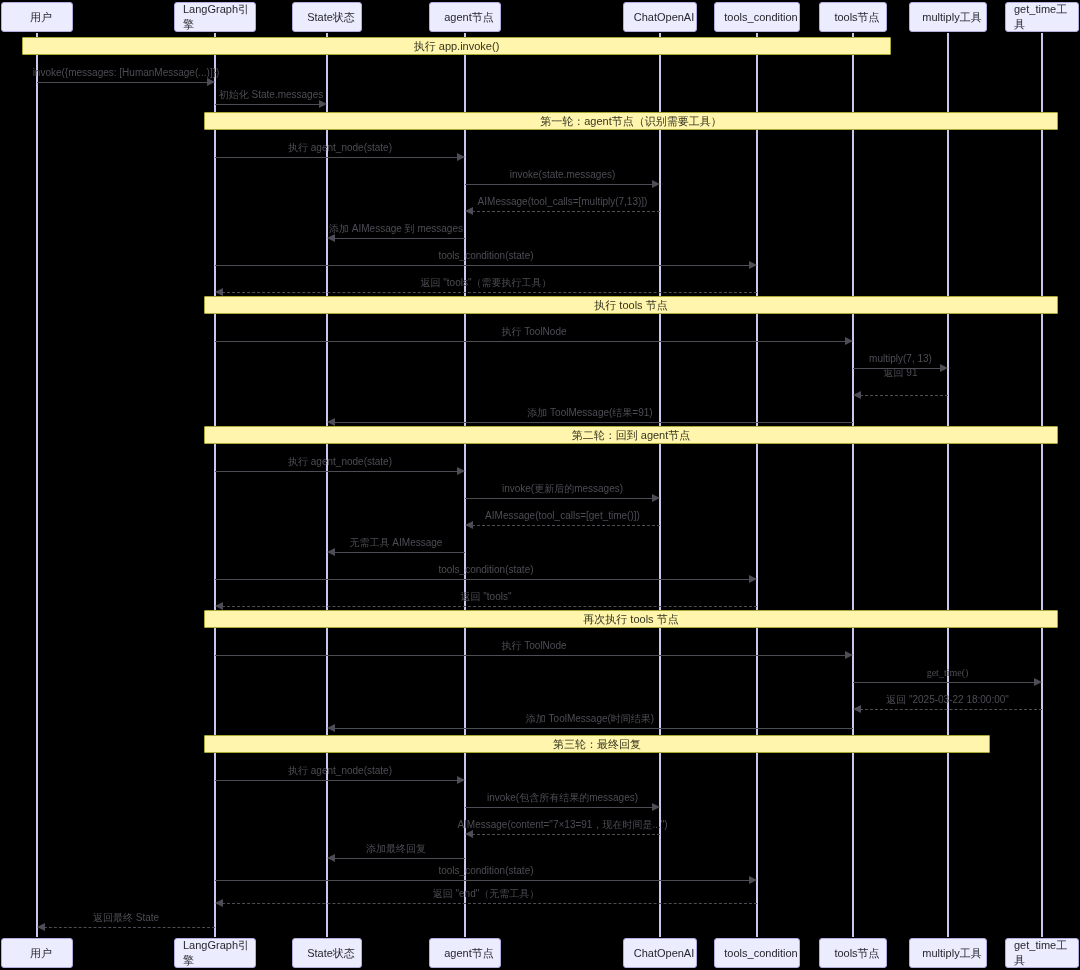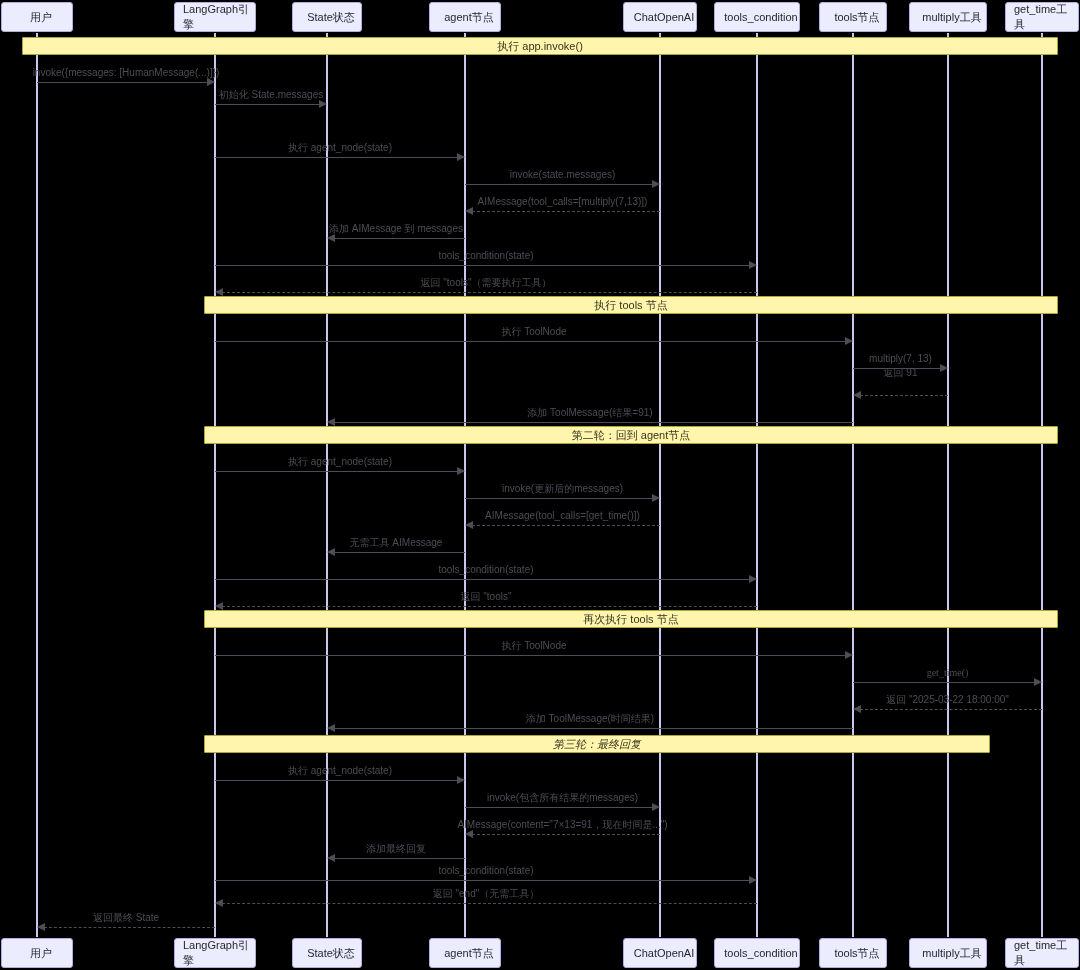--- a/index.html
+++ b/index.html
@@ -49,25 +49,26 @@
     <div class="actor-box" style="left: 623px; top: 2px; width: 74px; background: rgb(236, 236, 255); border: 1px solid rgb(179, 170, 222); color: rgb(38, 38, 45);">ChatOpenAI</div>
     <div class="actor-box" style="left: 623px; top: 938px; width: 74px; background: rgb(236, 236, 255); border: 1px solid rgb(179, 170, 222); color: rgb(38, 38, 45);">ChatOpenAI</div>
     <div class="actor-box" style="left: 714px; top: 2px; width: 86px; background: rgb(236, 236, 255); border: 1px solid rgb(179, 170, 222); color: rgb(38, 38, 45);">tools_condition</div>
     <div class="actor-box" style="left: 714px; top: 938px; width: 86px; background: rgb(236, 236, 255); border: 1px solid rgb(179, 170, 222); color: rgb(38, 38, 45);">tools_condition</div>
     <div class="actor-box" style="left: 819px; top: 2px; width: 68px; background: rgb(236, 236, 255); border: 1px solid rgb(179, 170, 222); color: rgb(38, 38, 45);">tools节点</div>
     <div class="actor-box" style="left: 819px; top: 938px; width: 68px; background: rgb(236, 236, 255); border: 1px solid rgb(179, 170, 222); color: rgb(38, 38, 45);">tools节点</div>
     <div class="actor-box" style="left: 909px; top: 2px; width: 78px; background: rgb(236, 236, 255); border: 1px solid rgb(179, 170, 222); color: rgb(38, 38, 45);">multiply工具</div>
     <div class="actor-box" style="left: 909px; top: 938px; width: 78px; background: rgb(236, 236, 255); border: 1px solid rgb(179, 170, 222); color: rgb(38, 38, 45);">multiply工具</div>
     <div class="actor-box" style="left: 1005px; top: 2px; width: 74px; background: rgb(236, 236, 255); border: 1px solid rgb(179, 170, 222); color: rgb(38, 38, 45);">get_time工具</div>
     <div class="actor-box" style="left: 1005px; top: 938px; width: 74px; background: rgb(236, 236, 255); border: 1px solid rgb(179, 170, 222); color: rgb(38, 38, 45);">get_time工具</div>
-    <div class="band" style="left: 22px; top: 37px; width: 1036px; background: rgb(255, 245, 173); border: 1px solid rgb(168, 168, 55); color: rgb(53, 53, 31);">执行 app.invoke()</div>
+    <div class="band" style="left: 22px; top: 37px; width: 869px; background: rgb(255, 245, 173); border: 1px solid rgb(168, 168, 55); color: rgb(53, 53, 31);">执行 app.invoke()</div>
+    <div class="band" style="left: 204px; top: 112px; width: 854px; background: rgb(255, 245, 173); border: 1px solid rgb(168, 168, 55); color: rgb(53, 53, 31);">第一轮：agent节点（识别需要工具）</div>
     <div class="band" style="left: 204px; top: 296px; width: 854px; background: rgb(255, 245, 173); border: 1px solid rgb(168, 168, 55); color: rgb(53, 53, 31);">执行 tools 节点</div>
     <div class="band" style="left: 204px; top: 426px; width: 854px; background: rgb(255, 245, 173); border: 1px solid rgb(168, 168, 55); color: rgb(53, 53, 31);">第二轮：回到 agent节点</div>
     <div class="band" style="left: 204px; top: 610px; width: 854px; background: rgb(255, 245, 173); border: 1px solid rgb(168, 168, 55); color: rgb(53, 53, 31);">再次执行 tools 节点</div>
-    <div class="band" style="left: 204px; top: 735px; width: 786px; background: rgb(255, 245, 173); border: 1px solid rgb(168, 168, 55); color: rgb(53, 53, 31); font-style: italic;">第三轮：最终回复</div>
+    <div class="band" style="left: 204px; top: 735px; width: 786px; background: rgb(255, 245, 173); border: 1px solid rgb(168, 168, 55); color: rgb(53, 53, 31);">第三轮：最终回复</div>
     <div class="msg-line" style="left: 37px; top: 82px; width: 171px; margin-left: 0px; border-top: 1.5px solid rgb(77, 77, 85);"></div>
     <div class="arrowhead" style="top: 78px; border-top: 4.5px solid transparent; border-bottom: 4.5px solid transparent; left: 207px; border-left: 8px solid rgb(77, 77, 85);"></div>
     <div class="msg-label" style="left: 126px; top: 67px; color: rgb(77, 77, 85); text-align: center;">invoke({messages: [HumanMessage(...)]})</div>
     <div class="msg-line" style="left: 215px; top: 104px; width: 105px; margin-left: 0px; border-top: 1.5px solid rgb(77, 77, 85);"></div>
     <div class="arrowhead" style="top: 100px; border-top: 4.5px solid transparent; border-bottom: 4.5px solid transparent; left: 319px; border-left: 8px solid rgb(77, 77, 85);"></div>
     <div class="msg-label" style="left: 271px; top: 89px; color: rgb(77, 77, 85);">初始化 State.messages</div>
     <div class="msg-line" style="left: 215px; top: 157px; width: 243px; margin-left: 0px; border-top: 1.5px solid rgb(77, 77, 85);"></div>
     <div class="arrowhead" style="top: 153px; border-top: 4.5px solid transparent; border-bottom: 4.5px solid transparent; left: 457px; border-left: 8px solid rgb(77, 77, 85);"></div>
     <div class="msg-label" style="left: 340px; top: 142px; color: rgb(77, 77, 85);">执行 agent_node(state)</div>
     <div class="msg-line" style="left: 465px; top: 184px; width: 188px; margin-left: 0px; border-top: 1.5px solid rgb(77, 77, 85);"></div>

